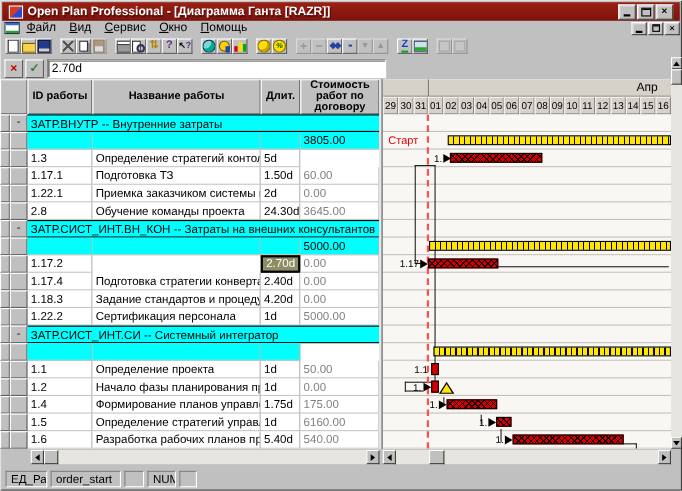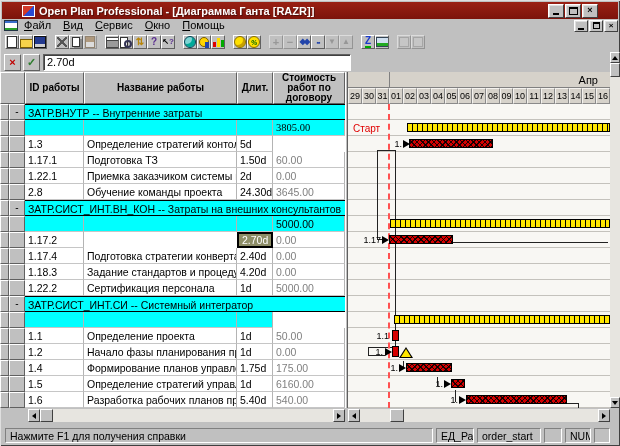--- a/index.html
+++ b/index.html
@@ -2,21 +2,21 @@
 <html><head>
 <meta charset="utf-8">
 <style>
   html,body{margin:0;padding:0;background:#777;}
   #app{position:relative;width:620px;height:446px;background:#c0c0c0;
        font-family:"Liberation Sans",sans-serif;font-size:11px;color:#000;
        box-shadow:inset 1px 1px 0 #dfdfdf, inset -1px -1px 0 #404040;overflow:hidden;}
   .abs{position:absolute;}
   
   #titlebar{left:2px;top:2px;width:616px;height:17px;background:linear-gradient(#9a2014,#7c130b);
-            display:flex;align-items:center;padding:0 20px;box-sizing:border-box;}
+            display:flex;align-items:center;padding:0 6px;box-sizing:border-box;}
   #titlebar .ttl{color:#fff;font-weight:bold;font-size:11px;margin-left:4px;white-space:nowrap;
                  text-shadow:1px 1px 0 rgba(0,0,0,.4);flex:1;overflow:hidden;}
   .appicon{width:13px;height:12px;background:linear-gradient(135deg,#d23a2a 50%,#2a4ad2 50%);
            border:1px solid #fff;box-sizing:border-box;}
   .winbtn{width:14px;height:12px;background:#c0c0c0;border:1px solid;border-color:#fff #404040 #404040 #fff;
           box-shadow:inset 1px 1px 0 #dfdfdf;margin-left:1px;display:flex;align-items:center;justify-content:center;
           font-size:9px;line-height:1;font-weight:bold;color:#000;}
   .winbtn.sm{width:12px;height:10px;font-size:8px;}
   .g-min{width:6px;height:2px;background:#000;margin-top:6px;}
   .g-rest{width:7px;height:6px;border:1px solid #000;box-shadow:inset 0 1px 0 #000;background:#c0c0c0;}
@@ -289,21 +289,21 @@
     <div class="hcell" style="left:25px;width:59px">ID работы</div>
     <div class="hcell" style="left:84px;width:153px">Название работы</div>
     <div class="hcell" style="left:237px;width:36px">Длит.</div>
     <div class="hcell" style="left:273px;width:72px;padding:0 2px">Стоимость работ по договору</div>
     <div id="tablerows" style="position:absolute;left:0;top:32px;width:345px;height:304px;">
         <div class="trow grouprow" style="top: 0px;">
           <div class="mcell" style="left: 0px; width: 9px;"></div>
           <div class="mcell" style="left: 9px; width: 16px;">-</div>
           <div class="gband">ЗАТР.ВНУТР -- Внутренние затраты</div>
         </div>
-        <div class="trow" style="top: 16px; font-family: Liberation Serif, serif;">
+        <div class="trow" style="top: 16px;">
           <div class="mcell" style="left: 0px; width: 9px;"></div>
           <div class="mcell" style="left: 9px; width: 16px;"></div>
           <div class="dcell cyan" style="left: 25px; width: 59px;"></div>
           <div class="dcell cyan" style="left: 84px; width: 153px;"></div>
           <div class="dcell cyan" style="left: 237px; width: 36px;"></div>
           <div class="dcell cyan" style="left: 273px; width: 72px;">3805.00</div>
         </div>
         <div class="trow" style="top: 32px;">
           <div class="mcell" style="left: 0px; width: 9px;"></div>
           <div class="mcell" style="left: 9px; width: 16px;"></div>
@@ -553,21 +553,20 @@
     <div class="sbtn" style="left:0;top:0;width:12px;height:13px">
         <span class="arr l"></span>
       </div>
     <div class="sthumb" style="left:42px;top:0;width:14px;height:13px"></div>
     <div class="sbtn" style="left:250px;top:0;width:12px;height:13px">
         <span class="arr r"></span>
       </div>
   </div>
 
   <div id="statusbar" class="abs">
-    <span class="spanel" style="width:428px">Нажмите F1 для получения справки</span>
     <span id="statusfields" style="display:flex">
         <span class="spanel" style="width: 38px;">ЕД_Раб</span>
         <span class="spanel" style="width: 64px;">order_start</span>
         <span class="spanel" style="width: 18px;"></span>
         <span class="spanel" style="width: 26px;">NUM</span>
         <span class="spanel" style="width: 16px;"></span>
       </span>
   </div>
 
 </div>

